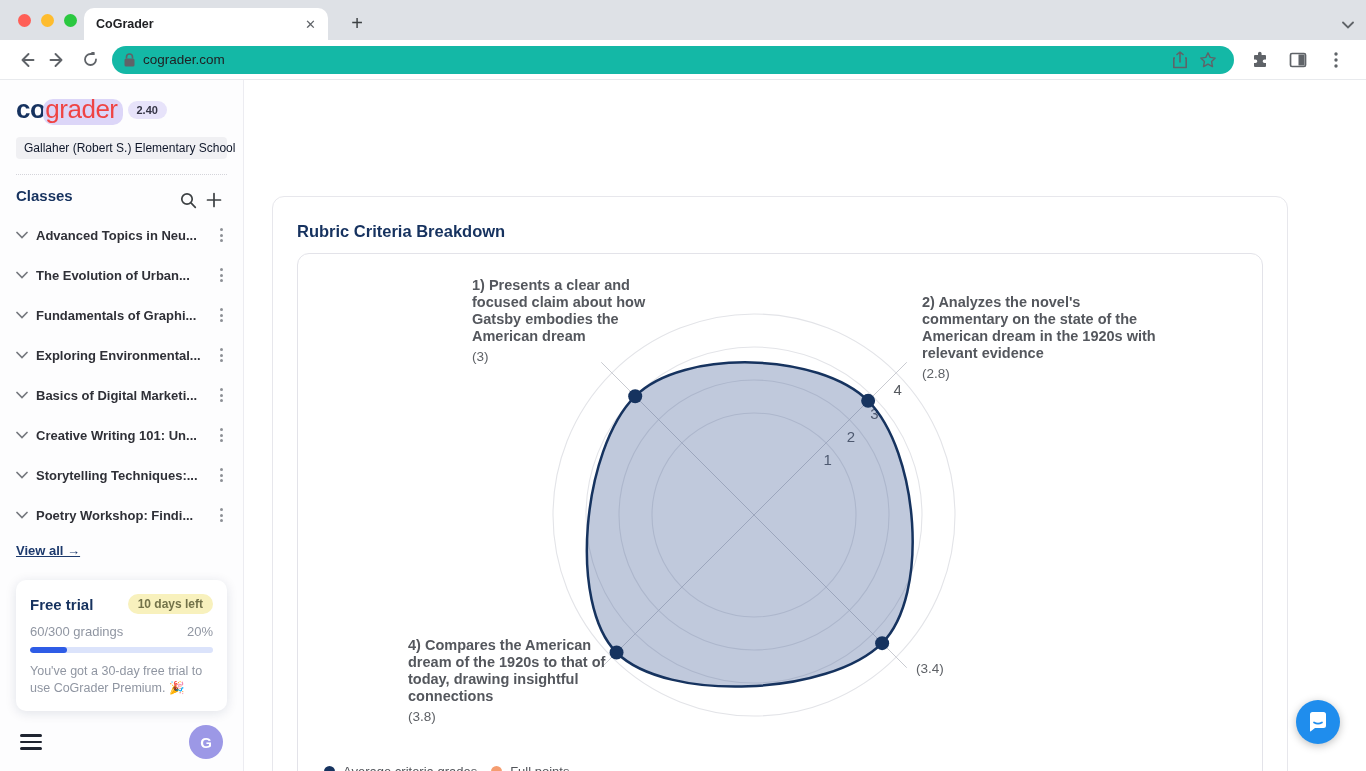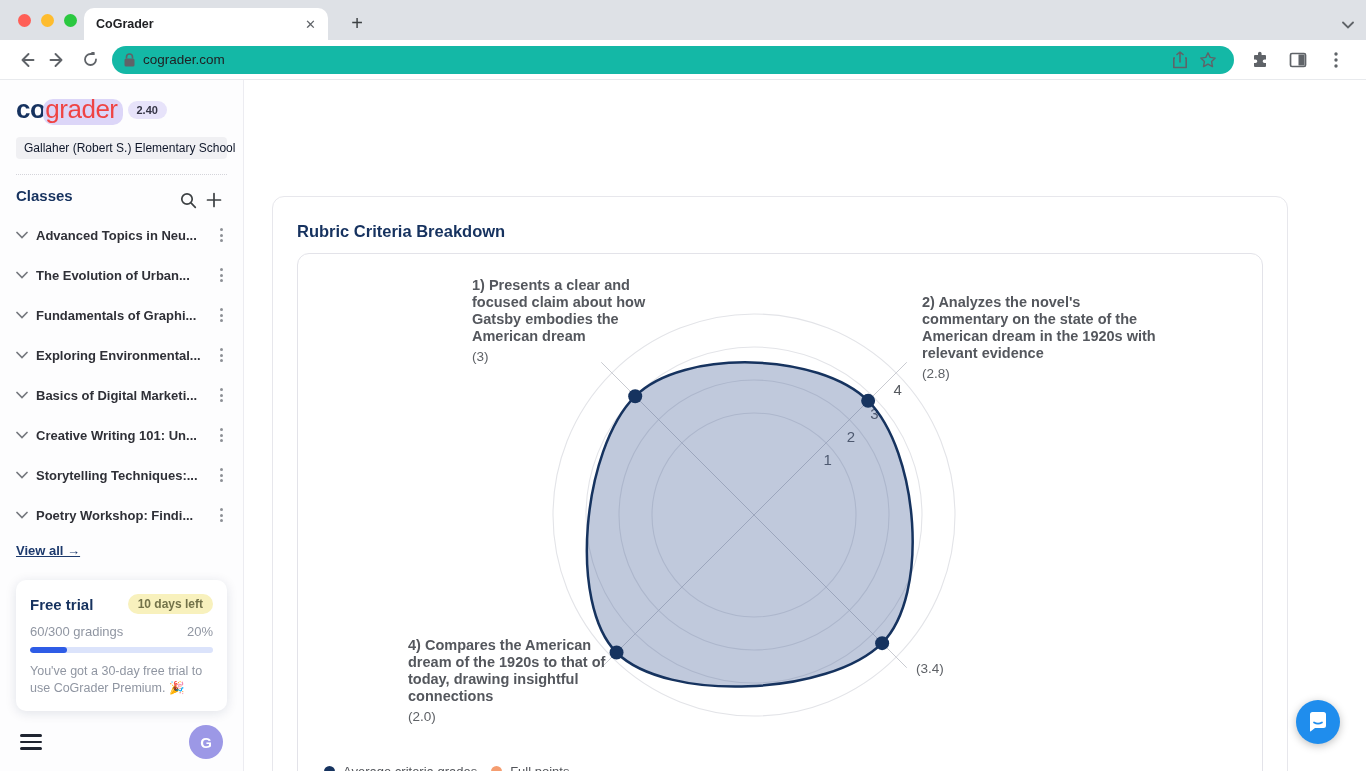--- a/index.html
+++ b/index.html
@@ -385,21 +385,21 @@
       </div>
       <div class="axis-label lbl-2">
         <div>2) Analyzes the novel's commentary on the state of the American dream in the 1920s with relevant evidence</div>
         <div class="axis-value">(2.8)</div>
       </div>
       <div class="axis-label lbl-3">
         <div class="axis-value">(3.4)</div>
       </div>
       <div class="axis-label lbl-4">
         <div>4) Compares the American dream of the 1920s to that of today, drawing insightful connections</div>
-        <div class="axis-value">(2.0)</div>
+        <div class="axis-value">(3.8)</div>
       </div>
 
       <div class="legend">
         <div class="legend-item">
           <span class="legend-dot" id="legend-dot-0" style="background: rgb(22, 51, 95);"></span>
           <span class="legend-text">Average criteria grades</span>
         </div>
         <div class="legend-item">
           <span class="legend-dot" id="legend-dot-1" style="background: rgb(245, 157, 112);"></span>
           <span class="legend-text">Full points</span>

